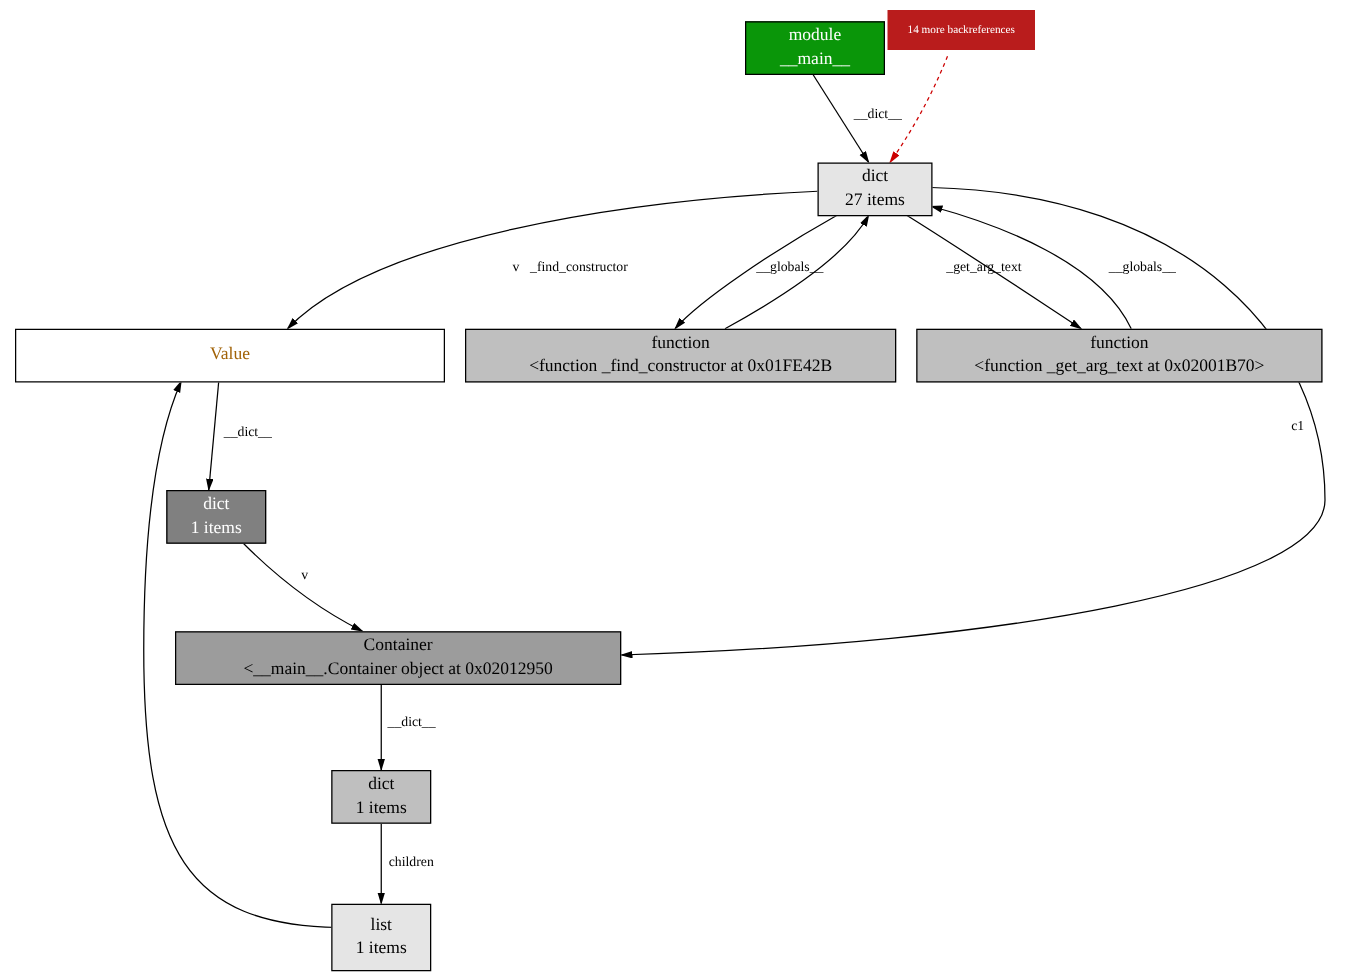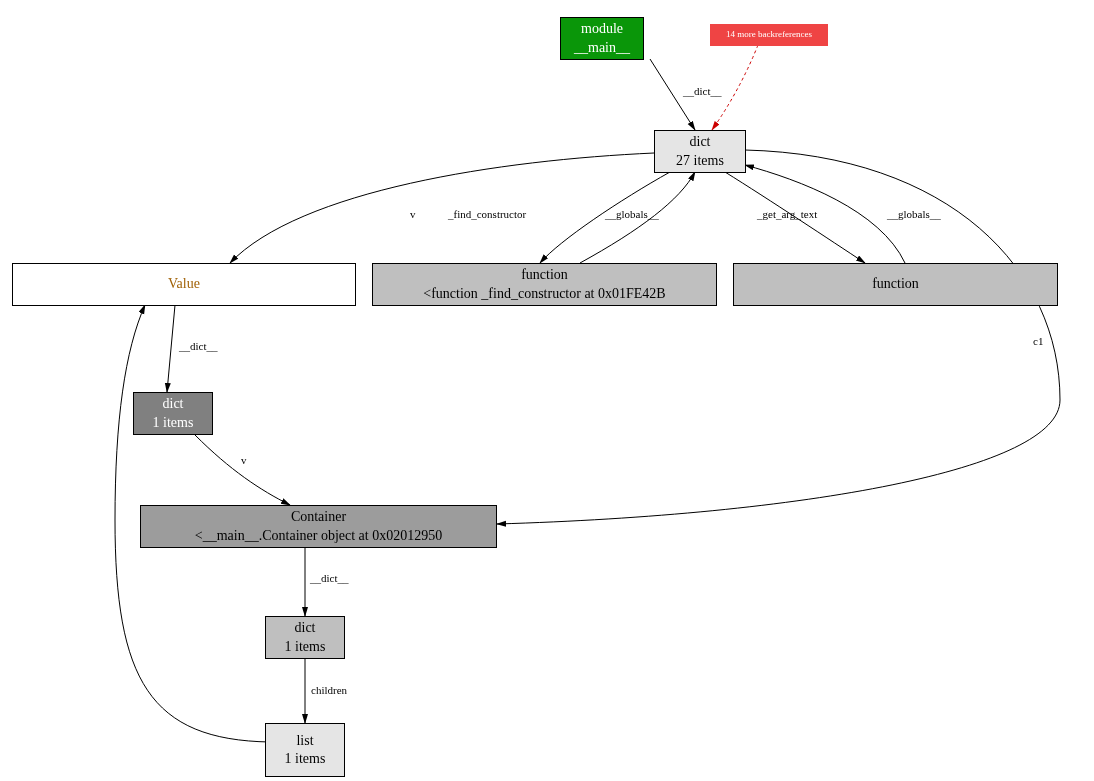--- a/index.html
+++ b/index.html
@@ -40,45 +40,46 @@
 
   <path d="M195,435 C230,470 260,490 290,505" stroke="#000" fill="none" marker-end="url(#arrow)"></path>
 
   <path d="M305,547 L305,616" stroke="#000" fill="none" marker-end="url(#arrow)"></path>
 
   <path d="M305,659 L305,723" stroke="#000" fill="none" marker-end="url(#arrow)"></path>
 
   <path d="M270,742 C150,740 115,680 115,520 C115,420 125,350 145,305" stroke="#000" fill="none" marker-end="url(#arrow)"></path>
 </svg>
 
-<div class="node" style="left:560px;top:17px;width:84px;height:43px;background:#0a9609;color:#fff">
+<div class="node" style="left:596px;top:17px;width:112px;height:43px;background:#0a9609;color:#fff">
   <span>module</span>
   <span>__main__</span>
 </div>
 
-<div class="node" style="left:710px;top:24px;width:118px;height:22px;background:#ef4444;color:#fff;font-size:9px;border:none">
+<div class="node" style="left:710px;top:8px;width:118px;height:32px;background:#b91c1c;color:#fff;font-size:9px;border:none">
   <span>14 more backreferences</span>
 </div>
 
 <div class="node" style="left:654px;top:130px;width:92px;height:43px;background:#e5e5e5">
   <span>dict</span>
   <span>27 items</span>
 </div>
 
 <div class="node" style="left:12px;top:263px;width:344px;height:43px;background:#fff;color:#a16207">
   <span>Value</span>
 </div>
 
 <div class="node" style="left:372px;top:263px;width:345px;height:43px;background:#bfbfbf">
   <span>function</span>
   <span>&lt;function _find_constructor at 0x01FE42B</span>
 </div>
 
 <div class="node" style="left:733px;top:263px;width:325px;height:43px;background:#bfbfbf">
   <span>function</span>
+  <span>&lt;function _get_arg_text at 0x02001B70&gt;</span>
 </div>
 
 <div class="node" style="left:133px;top:392px;width:80px;height:43px;background:#808080;color:#fff">
   <span>dict</span>
   <span>1 items</span>
 </div>
 
 <div class="node" style="left:140px;top:505px;width:357px;height:43px;background:#9c9c9c">
   <span>Container</span>
   <span>&lt;__main__.Container object at 0x02012950</span>
@@ -89,21 +90,21 @@
   <span>1 items</span>
 </div>
 
 <div class="node" style="left:265px;top:723px;width:80px;height:54px;background:#e5e5e5">
   <span>list</span>
   <span>1 items</span>
 </div>
 
 <span class="lbl" style="left:683px;top:85px">__dict__</span>
 <span class="lbl" style="left:410px;top:208px">v</span>
-<span class="lbl" style="left:448px;top:208px">_find_constructor</span>
+<span class="lbl" style="left:424px;top:208px">_find_constructor</span>
 <span class="lbl" style="left:605px;top:208px">__globals__</span>
 <span class="lbl" style="left:757px;top:208px">_get_arg_text</span>
 <span class="lbl" style="left:887px;top:208px">__globals__</span>
 <span class="lbl" style="left:179px;top:340px">__dict__</span>
 <span class="lbl" style="left:1033px;top:335px">c1</span>
 <span class="lbl" style="left:241px;top:454px">v</span>
 <span class="lbl" style="left:310px;top:572px">__dict__</span>
 <span class="lbl" style="left:311px;top:684px">children</span>
 
 </body></html>

